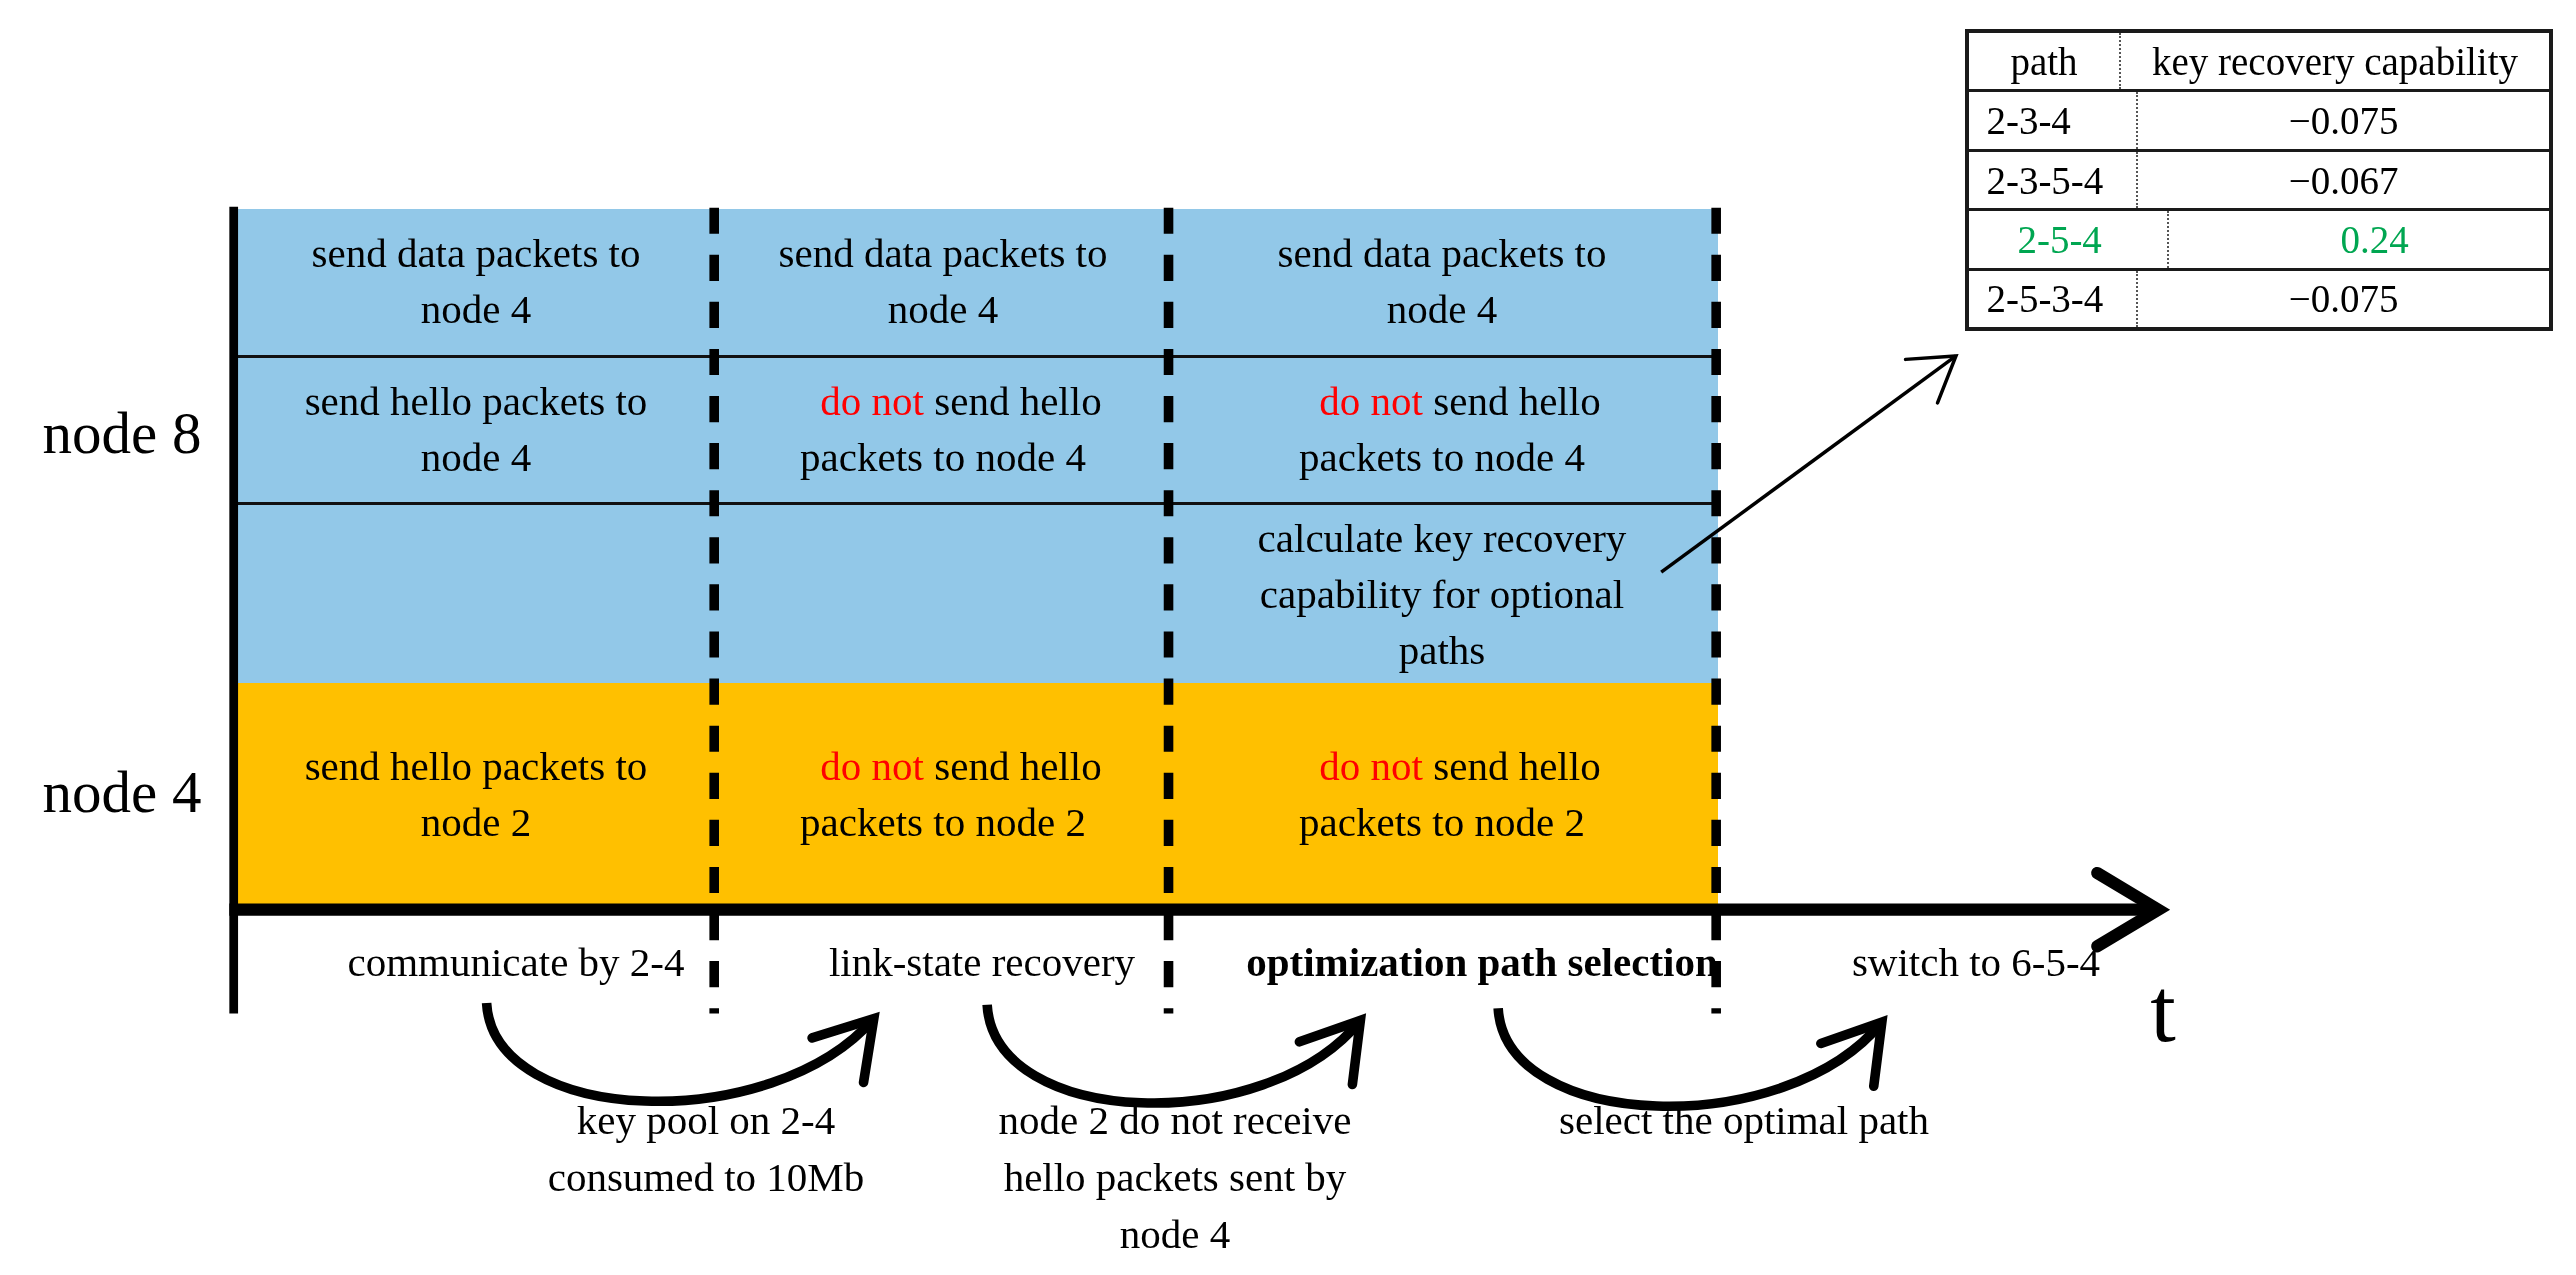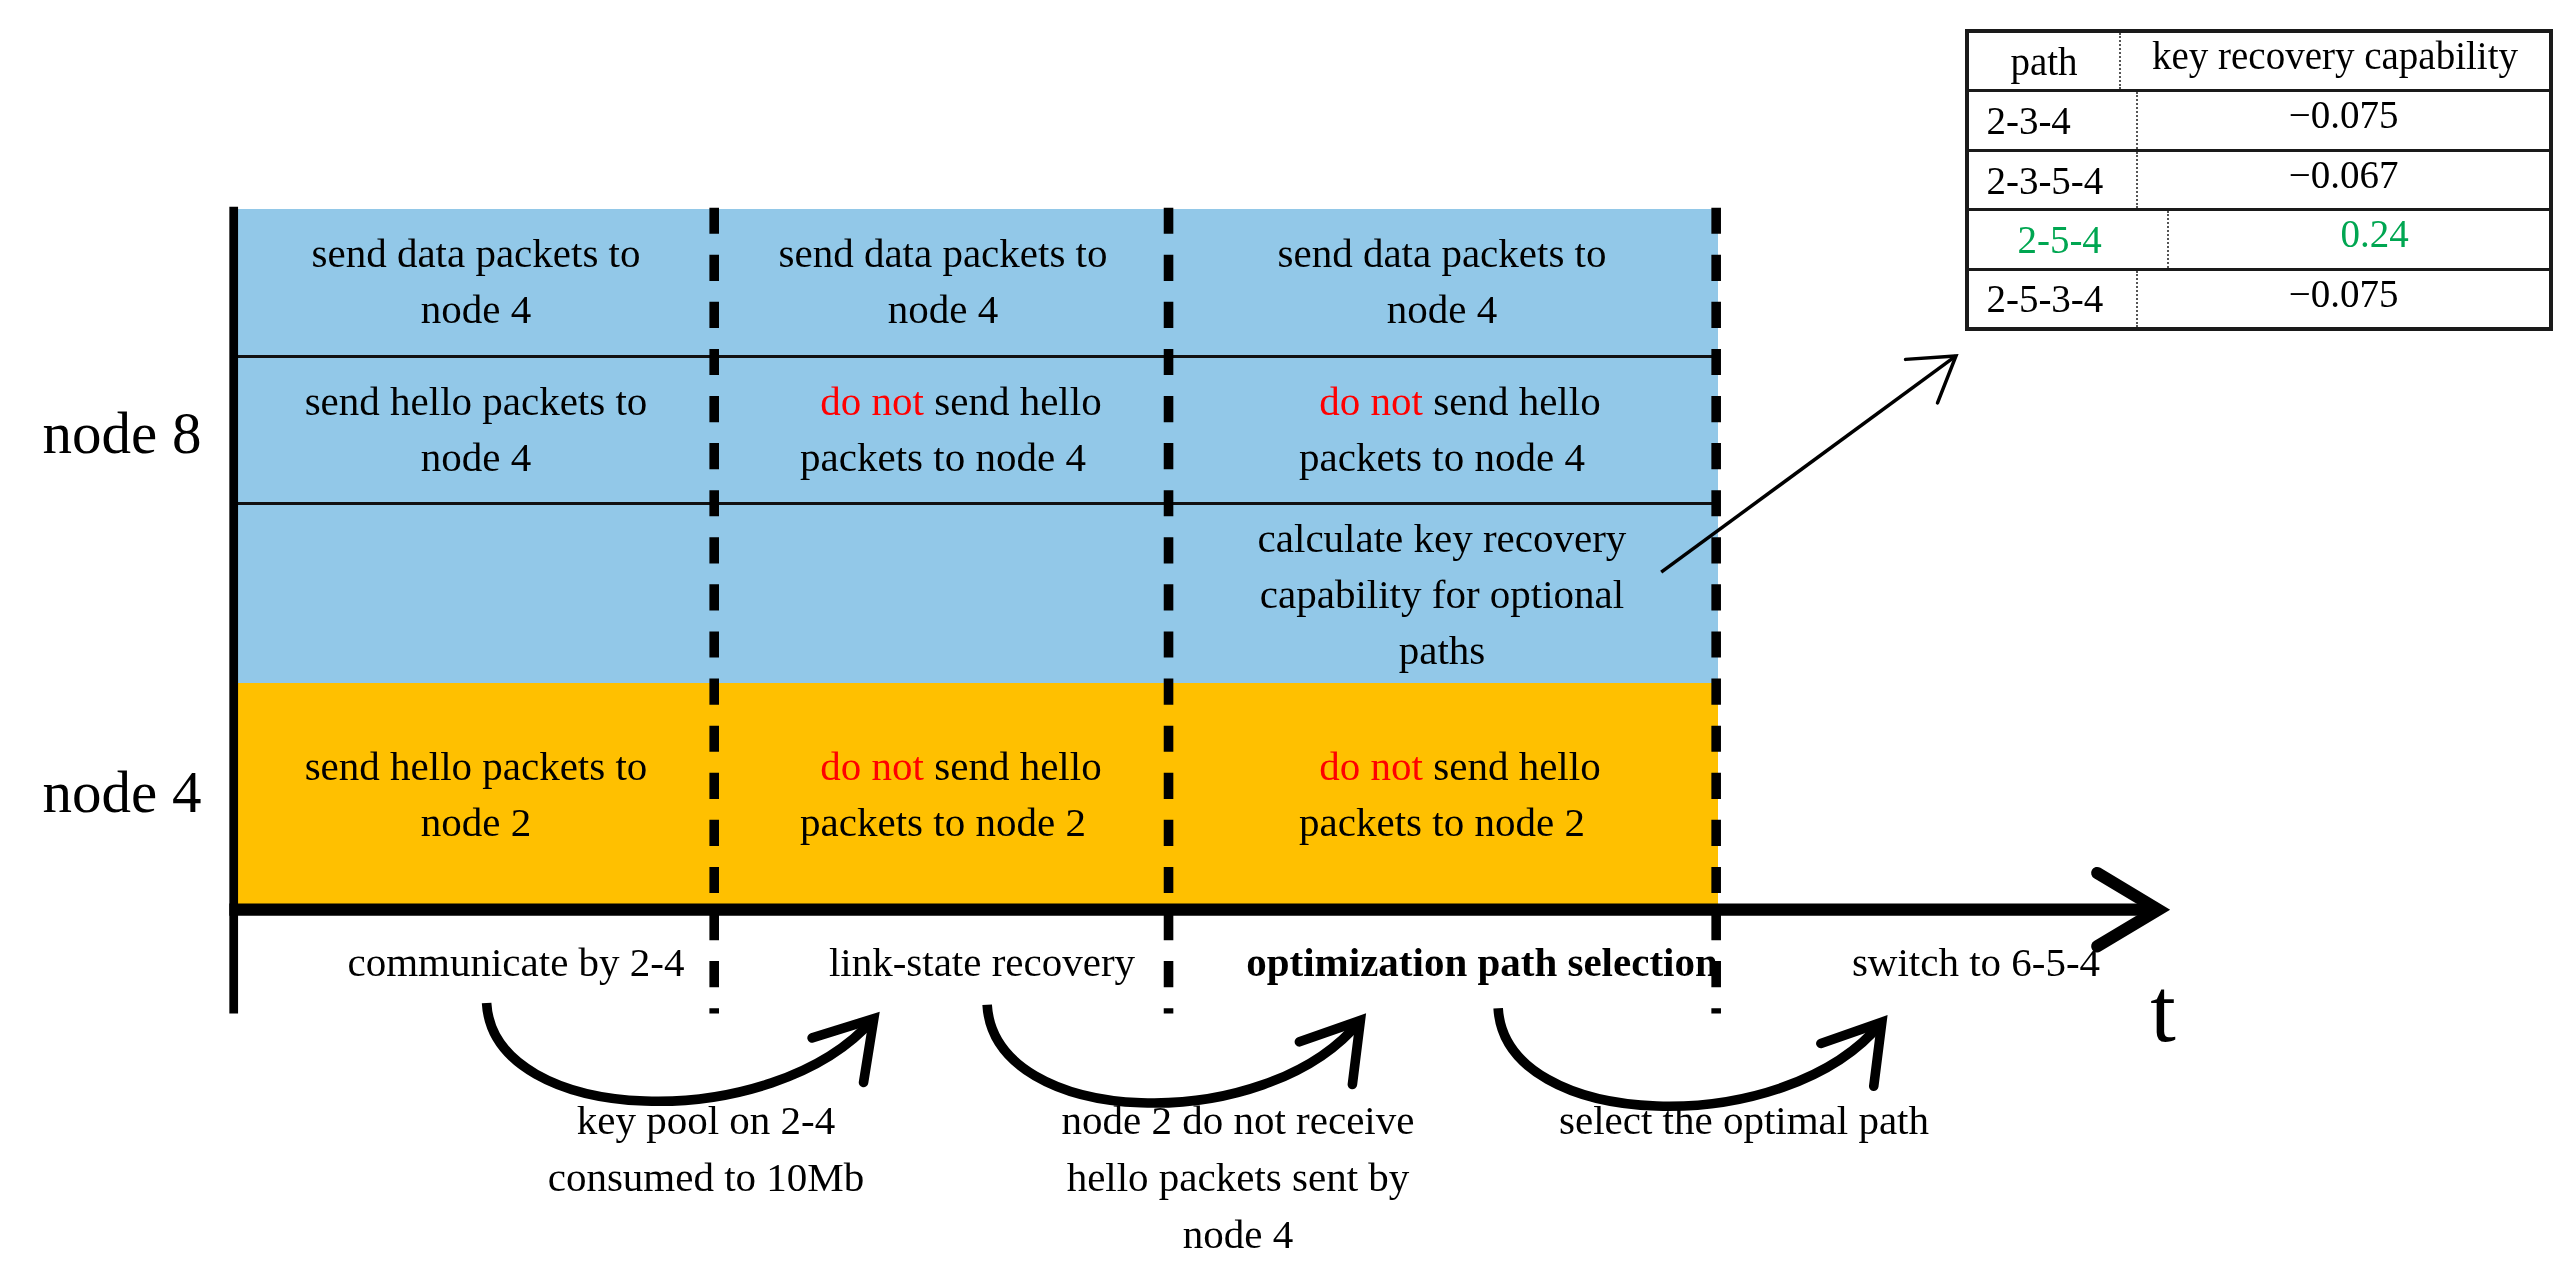--- a/index.html
+++ b/index.html
@@ -36,21 +36,21 @@
   .trans-label{
     position:absolute;transform:translateX(-50%);
     font-size:41px;line-height:57px;text-align:center;z-index:10;white-space:nowrap;
   }
   
   .kr-table{
     position:absolute;left:1965px;top:29px;width:588px;height:302px;
     border:4.4px solid #1a1a1a;box-sizing:border-box;background:#fff;
     display:flex;flex-direction:column;z-index:10;font-size:39px;
   }
-  .kr-row{flex:1;display:flex;align-items:flex-start;}
+  .kr-row{flex:1;display:flex;align-items:center;}
   .kr-row + .kr-row{border-top:3.5px solid #1a1a1a;}
   .kr-path{
     width:150px;flex:none;align-self:stretch;display:flex;align-items:center;
     border-right:2.6px dotted #555;padding-left:17.4px;box-sizing:content-box;
   }
   .kr-val{flex:1;text-align:center;}
   .kr-header .kr-path{justify-content:center;padding-left:0;}
   .green{color:var(--highlight_green,#00A651);margin-left:31px;}
   svg.overlay{position:absolute;left:0;top:0;z-index:6;pointer-events:none;}
 </style>
@@ -110,21 +110,21 @@
 <div class="phase-label" style="left:942px;top:962px;">link-state recovery</div>
 <div class="phase-label" style="left:1442px;top:962px;font-weight:bold;">optimization path selection</div>
 <div class="phase-label" style="left:1936px;top:962px;">switch to 6-5-4</div>
 
 <div class="t-label" style="left:2163px;top:1010px;">t</div>
 
 <div class="trans-label" style="left:706px;top:1092px;">
   <div>key pool on 2-4</div>
   <div>consumed to 10Mb</div>
 </div>
-<div class="trans-label" style="left:1238px;top:1092px;">
+<div class="trans-label" style="left:1175px;top:1092px;">
   <div>node 2 do not receive</div>
   <div>hello packets sent by</div>
   <div>node 4</div>
 </div>
 <div class="trans-label" style="left:1744px;top:1092px;">
   <div>select the optimal path</div>
 </div>
 
 <div class="kr-table">
   <div class="kr-row kr-header">

